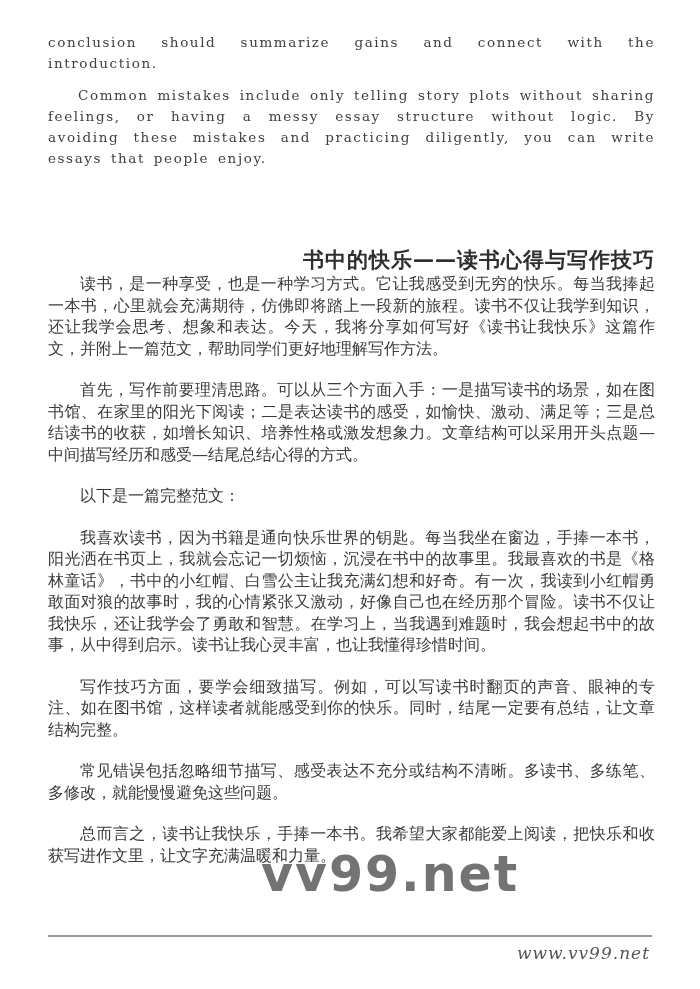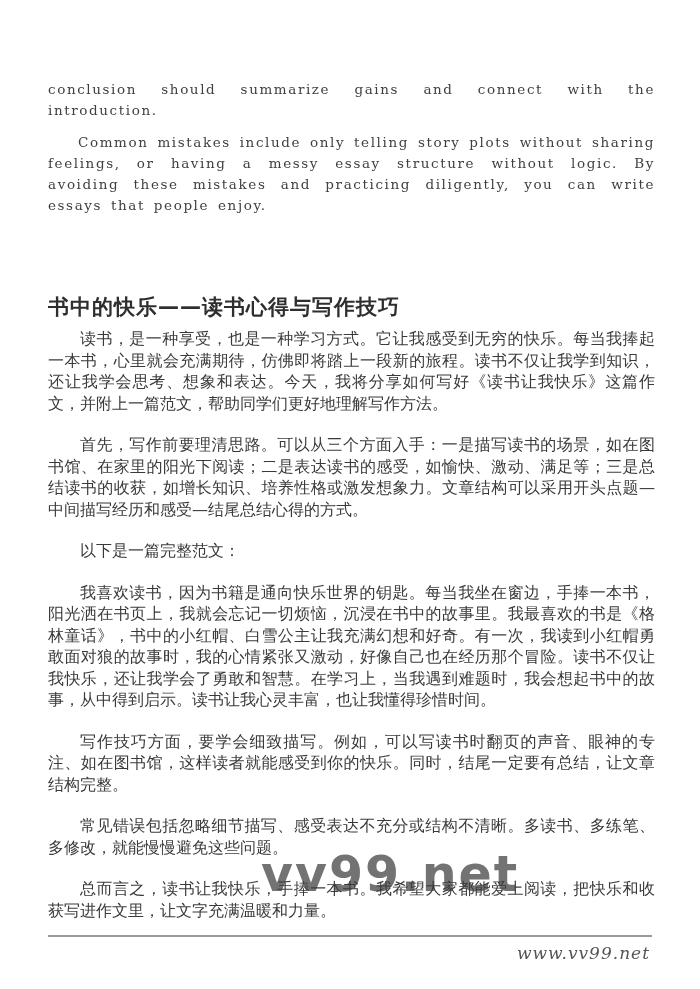--- a/index.html
+++ b/index.html
@@ -9,56 +9,56 @@
     width: 700px;
     height: 989px;
     background: #ffffff;
     overflow: hidden;
     font-family: "DejaVu Serif", "Liberation Serif", serif;
     color: #3c3c3c;
   }
   .content {
     position: relative;
     z-index: 1;
-    padding: 79px 45px 0 48px;
+    padding: 32px 45px 0 48px;
   }
   
   .en p {
     font-family: "DejaVu Serif", "Liberation Serif", serif;
     font-size: 13.5px;
     line-height: 21px;
     letter-spacing: 1.6px;
     word-spacing: 3px;
     text-align: justify;
     margin-bottom: 11px;
     color: #3f3f3f;
   }
   .en p.indent { text-indent: 30px; }
   
   .essay-title {
     margin-top: 78px;
-    text-align: left;
+    text-align: right;
     font-size: 21px;
     font-weight: bold;
     line-height: 26px;
     letter-spacing: 1px;
     color: #2e2e2e;
     font-family: "DejaVu Sans", "Liberation Sans", sans-serif;
   }
   
   .zh p {
     font-size: 16px;
     line-height: 21.5px;
     text-align: justify;
     text-indent: 2em;
     margin-top: 20px;
     color: #3a3a3a;
     font-family: "DejaVu Serif", "Liberation Serif", serif;
   }
-  .zh p.first { margin-top: 8px; }
+  .zh p.first { margin-top: 0; }
   
   .watermark {
     position: absolute;
     left: 261px;
     top: 846px;
     z-index: 0;
     font-family: "DejaVu Sans", "Liberation Sans", sans-serif;
     font-weight: bold;
     font-size: 49px;
     letter-spacing: 2px;

